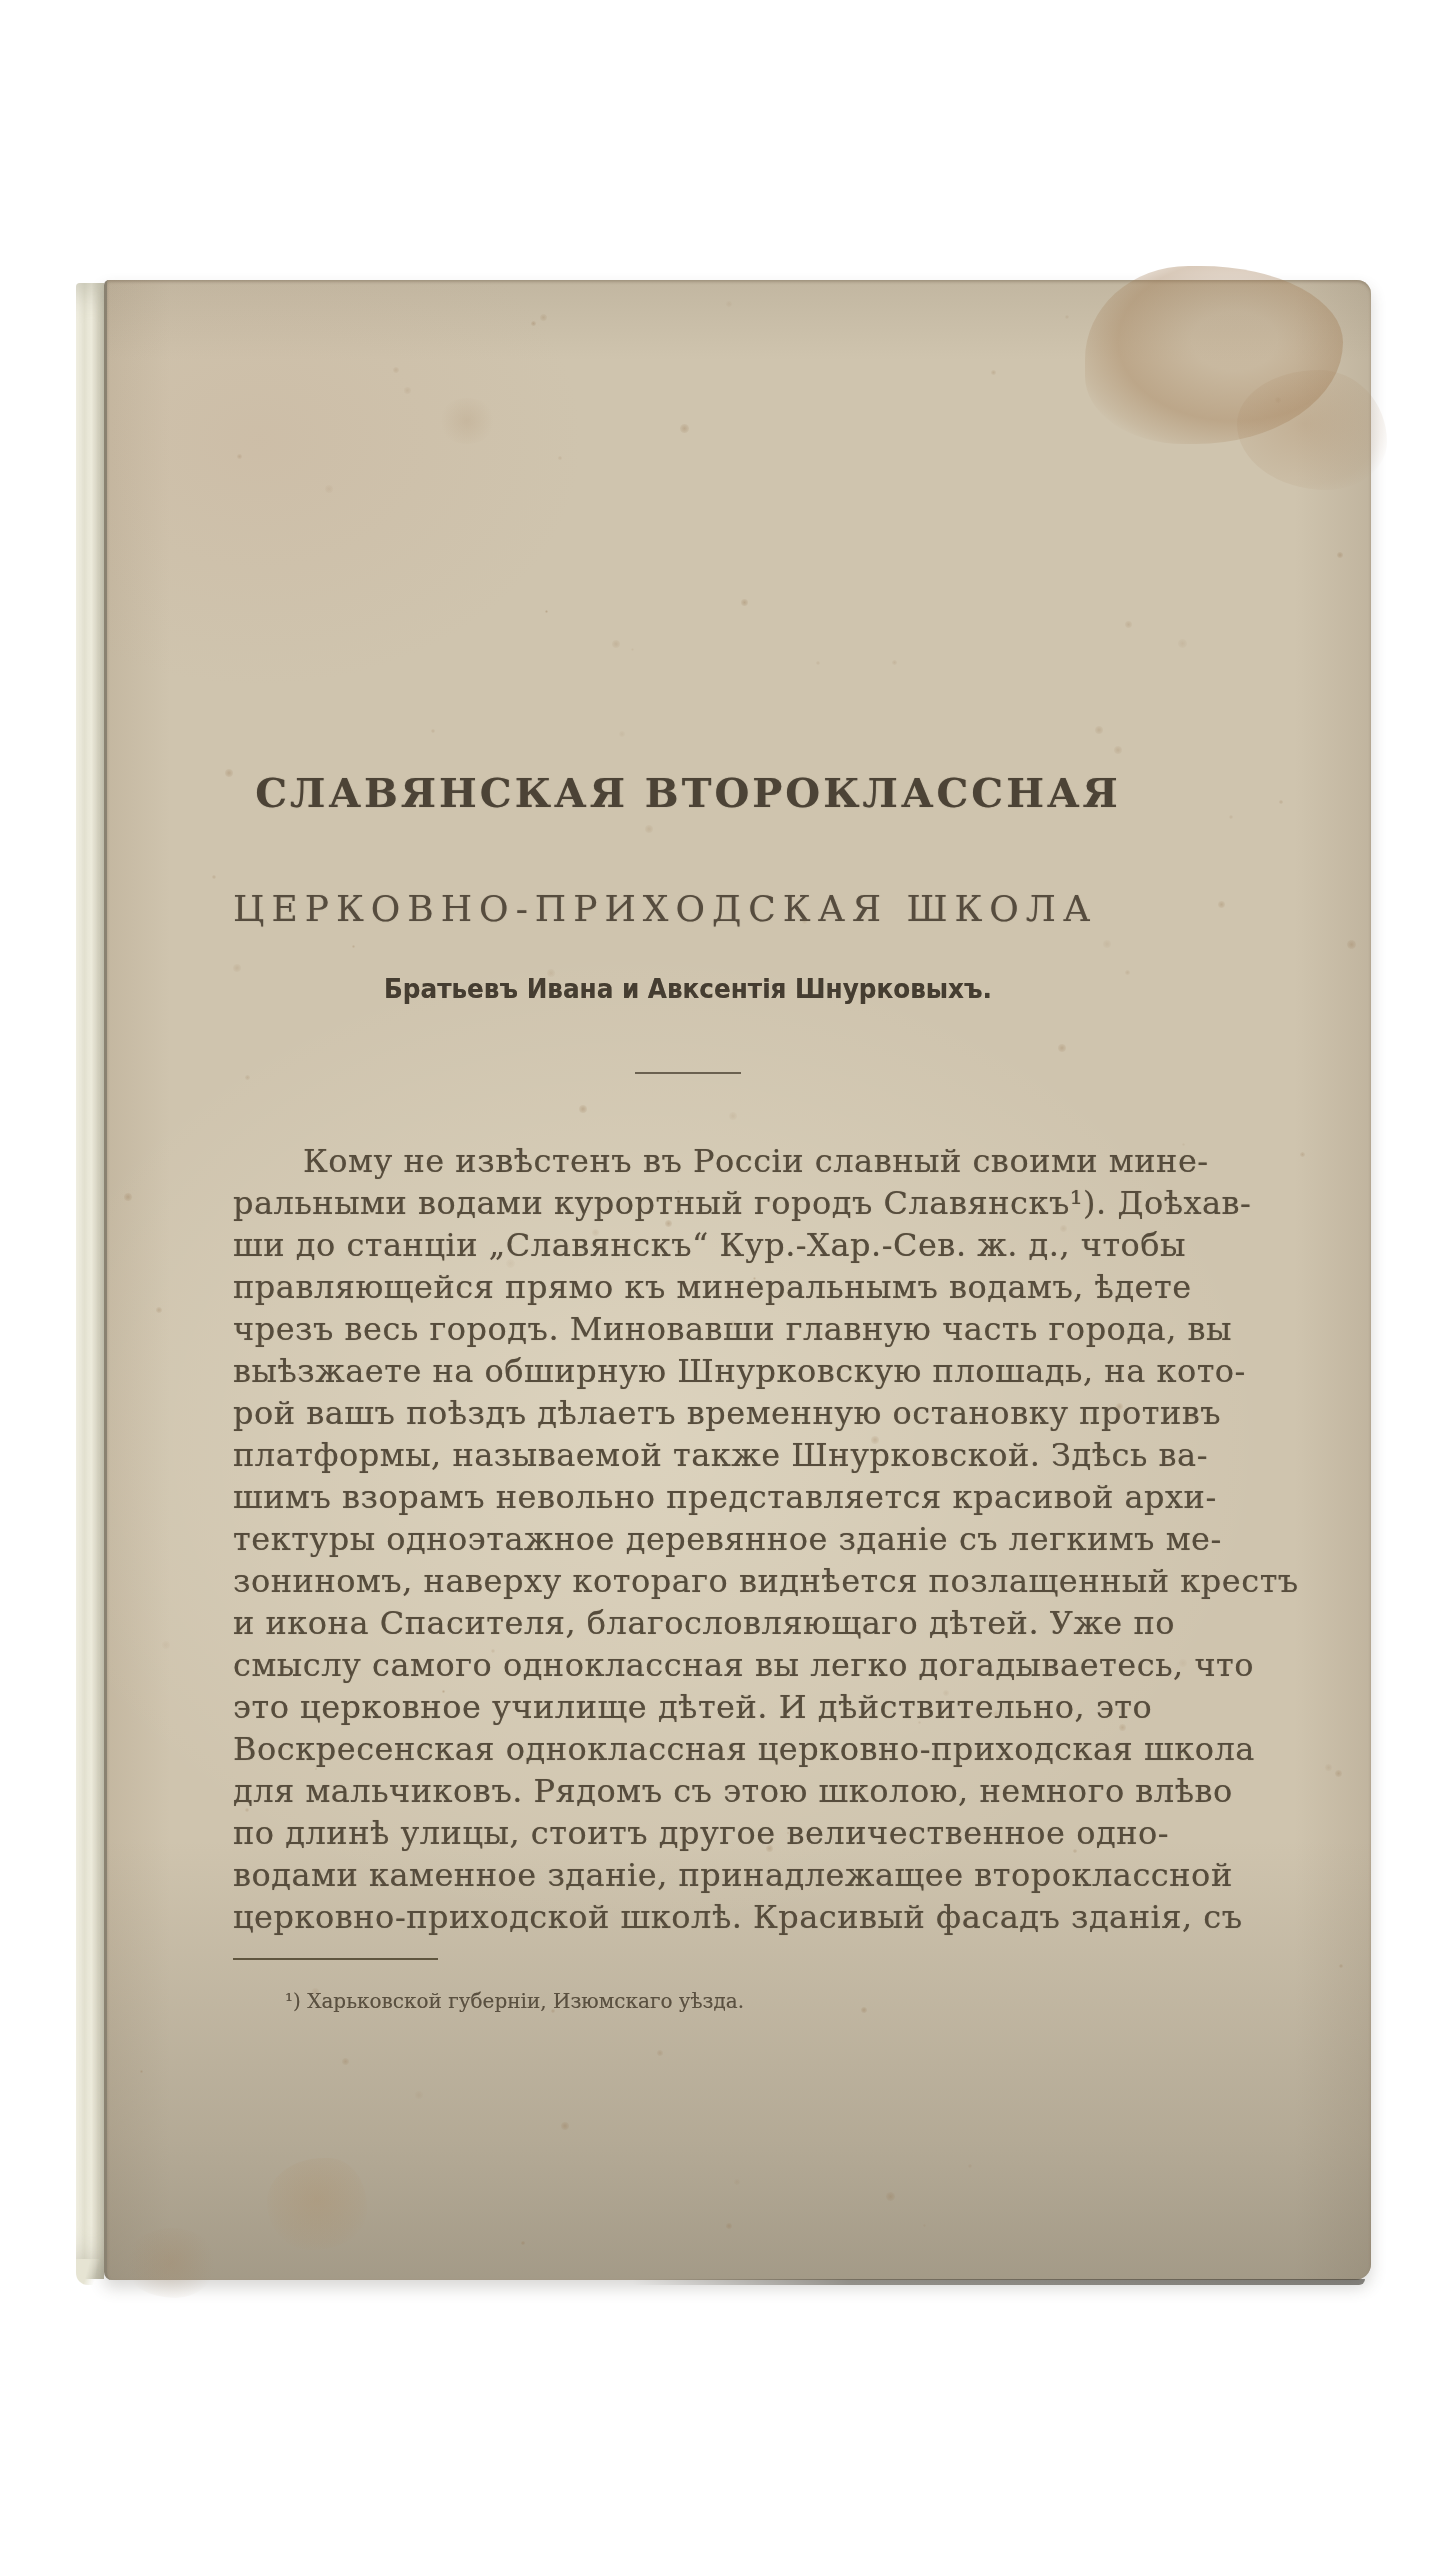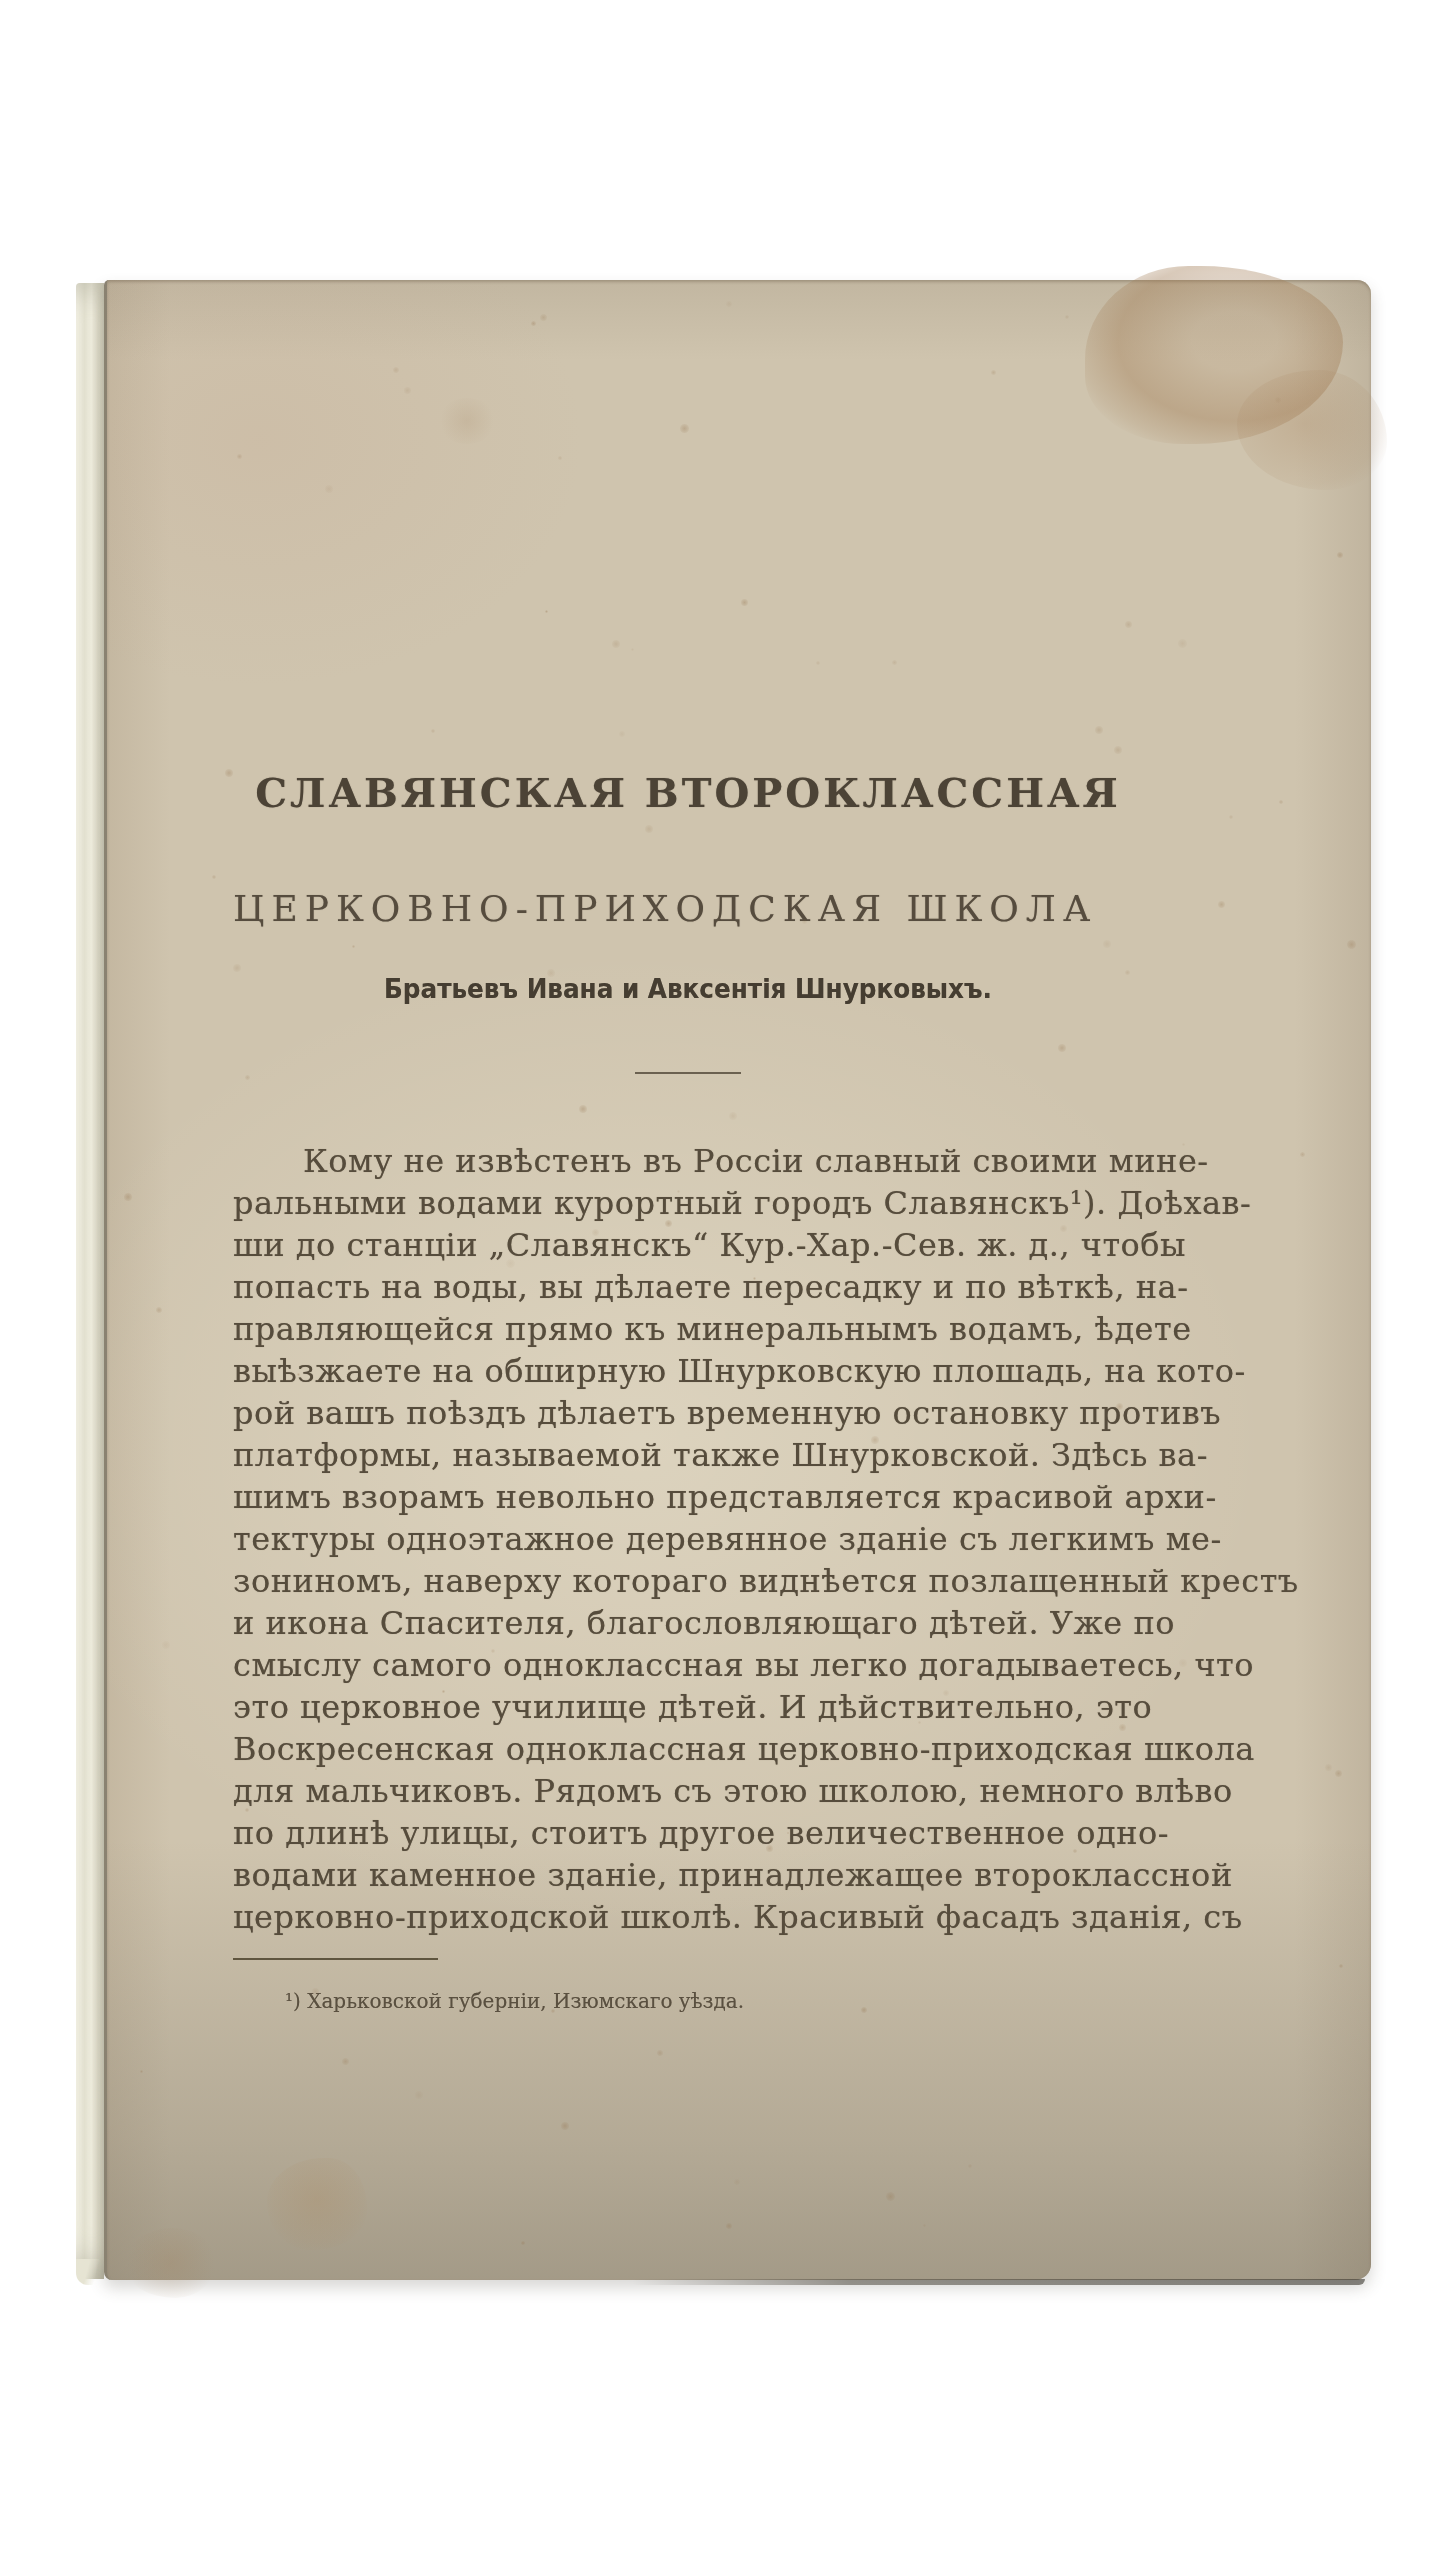--- a/index.html
+++ b/index.html
@@ -123,22 +123,22 @@
     <div class="stain stain-d"></div>
     <div class="content">
       <div class="title1">СЛАВЯНСКАЯ ВТОРОКЛАССНАЯ</div>
       <div class="title2">ЦЕРКОВНО-ПРИХОДСКАЯ ШКОЛА</div>
       <div class="author">Братьевъ Ивана и Авксентія Шнурковыхъ.</div>
       <div class="rule"></div>
       <div class="body">
           <div class="bline">Кому не извѣстенъ въ Россіи славный своими мине-</div>
           <div class="bline">ральными водами курортный городъ Славянскъ¹). Доѣхав-</div>
           <div class="bline">ши до станціи „Славянскъ“ Кур.-Хар.-Сев. ж. д., чтобы</div>
-          <div class="bline">попасть на воды, вы дѣлаете пересадку и по вѣткѣ, на-</div>
           <div class="bline">правляющейся прямо къ минеральнымъ водамъ, ѣдете</div>
+          <div class="bline">чрезъ весь городъ. Миновавши главную часть города, вы</div>
           <div class="bline">выѣзжаете на обширную Шнурковскую плошадь, на кото-</div>
           <div class="bline">рой вашъ поѣздъ дѣлаетъ временную остановку противъ</div>
           <div class="bline">платформы, называемой также Шнурковской. Здѣсь ва-</div>
           <div class="bline">шимъ взорамъ невольно представляется красивой архи-</div>
           <div class="bline">тектуры одноэтажное деревянное зданіе съ легкимъ ме-</div>
           <div class="bline">зониномъ, наверху котораго виднѣется позлащенный крестъ</div>
           <div class="bline">и икона Спасителя, благословляющаго дѣтей. Уже по</div>
           <div class="bline">смыслу самого одноклассная вы легко догадываетесь, что</div>
           <div class="bline">это церковное училище дѣтей. И дѣйствительно, это</div>
           <div class="bline">Воскресенская одноклассная церковно-приходская школа</div>

